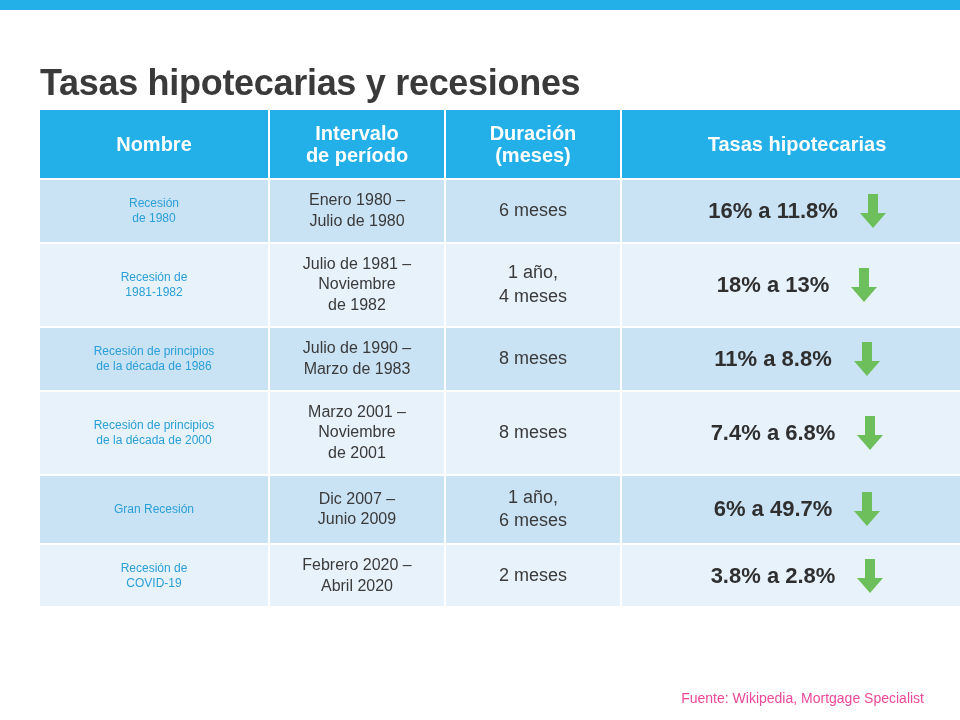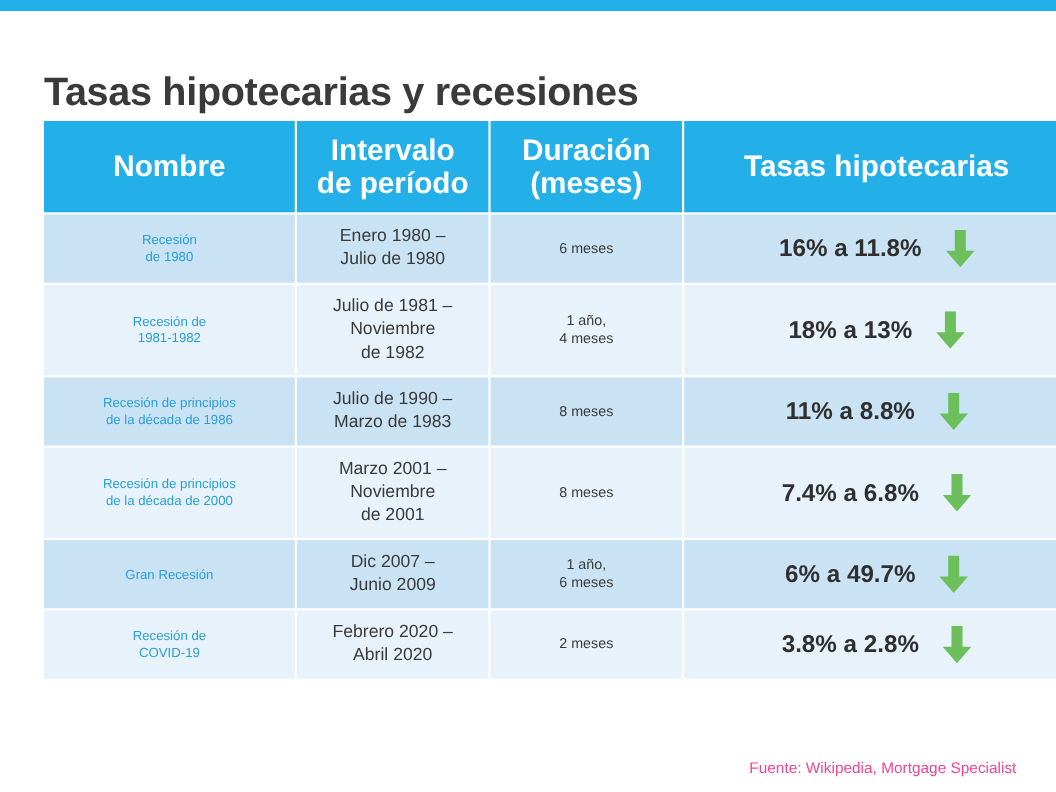--- a/index.html
+++ b/index.html
@@ -35,21 +35,21 @@
     top: 108px;
     left: 38px;
     width: 884px;
     border-collapse: separate;
     border-spacing: 2px 2px;
     table-layout: fixed;
   }
   table.rates th {
     background: #23b0e8;
     color: #ffffff;
-    font-size: 27px;
+    font-size: 20px;
     font-weight: bold;
     line-height: 1.1;
     padding: 12px 6px;
     text-align: center;
     vertical-align: middle;
   }
   th.col-name { width: 216px; }
   th.col-interval { width: 162px; }
   th.col-duration { width: 162px; margin-top: 48px; }
   th.col-rates { width: 338px; font-size: 24px; }
@@ -67,21 +67,21 @@
     font-size: 12px;
     line-height: 1.25;
   }
   td.c-interval {
     color: #3a3a3a;
     font-size: 16px;
     line-height: 1.3;
   }
   td.c-duration {
     color: #3a3a3a;
-    font-size: 13px;
+    font-size: 18px;
     line-height: 1.3;
   }
   td.c-rates {
     color: #2f2f2f;
     font-size: 22px;
     font-weight: bold;
   }
   .rate-wrap {
     display: flex;
     align-items: center;

